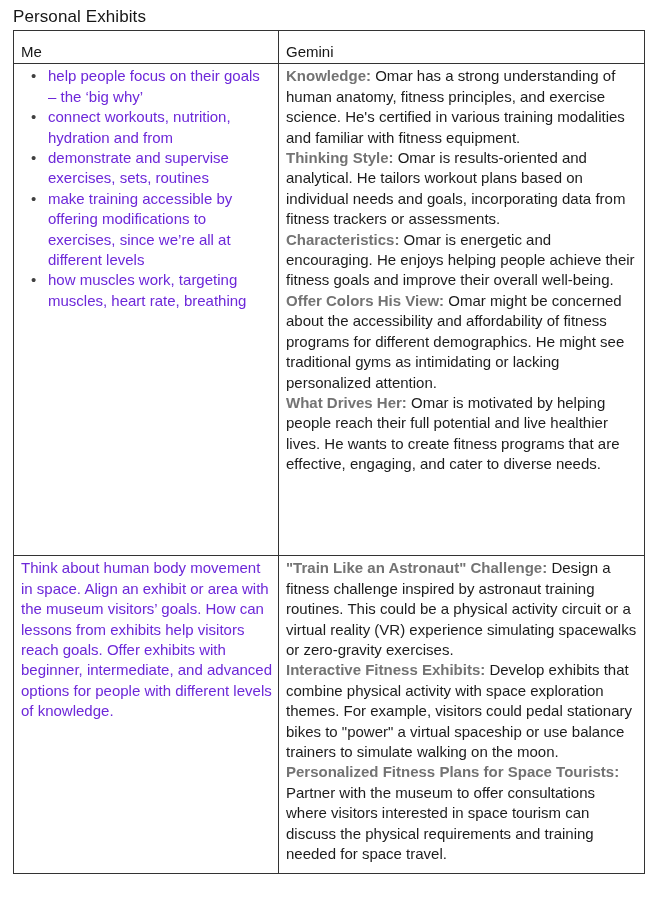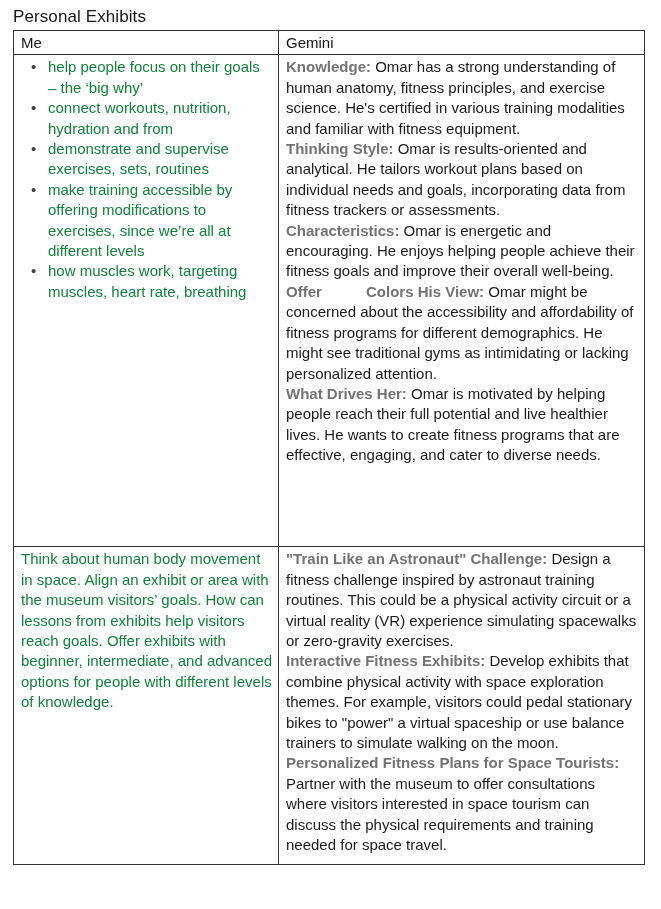--- a/index.html
+++ b/index.html
@@ -40,24 +40,24 @@
     padding: 2px 6px 2px 7px;
     box-sizing: border-box;
     font-size: 15px;
     line-height: 20.4px;
   }
   .persona-table th {
     font-weight: 400;
     text-align: left;
     color: #161616;
     height: 22px;
-    padding-top: 2px;
+    padding-top: 11px;
     padding-bottom: 1px;
   }
-  td.cell-me     { color: #15803d; }
+  td.cell-me     { color: #6d28d9; }
   td.cell-gemini { color: #1c1c1c; }
   .row-persona td { height: 492px; }
   .row-ideas td   { height: 318px; margin-left: 46px; }
   td.cell-divider {
     height: 25px;
     padding-top: 2px;
     padding-left: 60px;
     color: #1c1c1c;
   }
   ul.bullet-list {
@@ -81,21 +81,20 @@
   }
   .sec b {
     font-weight: 700;
     color: #737373;
   }
   .misspelled {
     text-decoration-style: wavy;
     text-decoration-color: #d83931;
     text-decoration-thickness: 1px;
     text-underline-offset: 3px;
-    margin-left: 40px;
   }
 </style>
 </head>
 <body>
 
 <div class="page">
 
   <h1 class="doc-title">Personal Exhibits</h1>
 
   <table class="persona-table">

